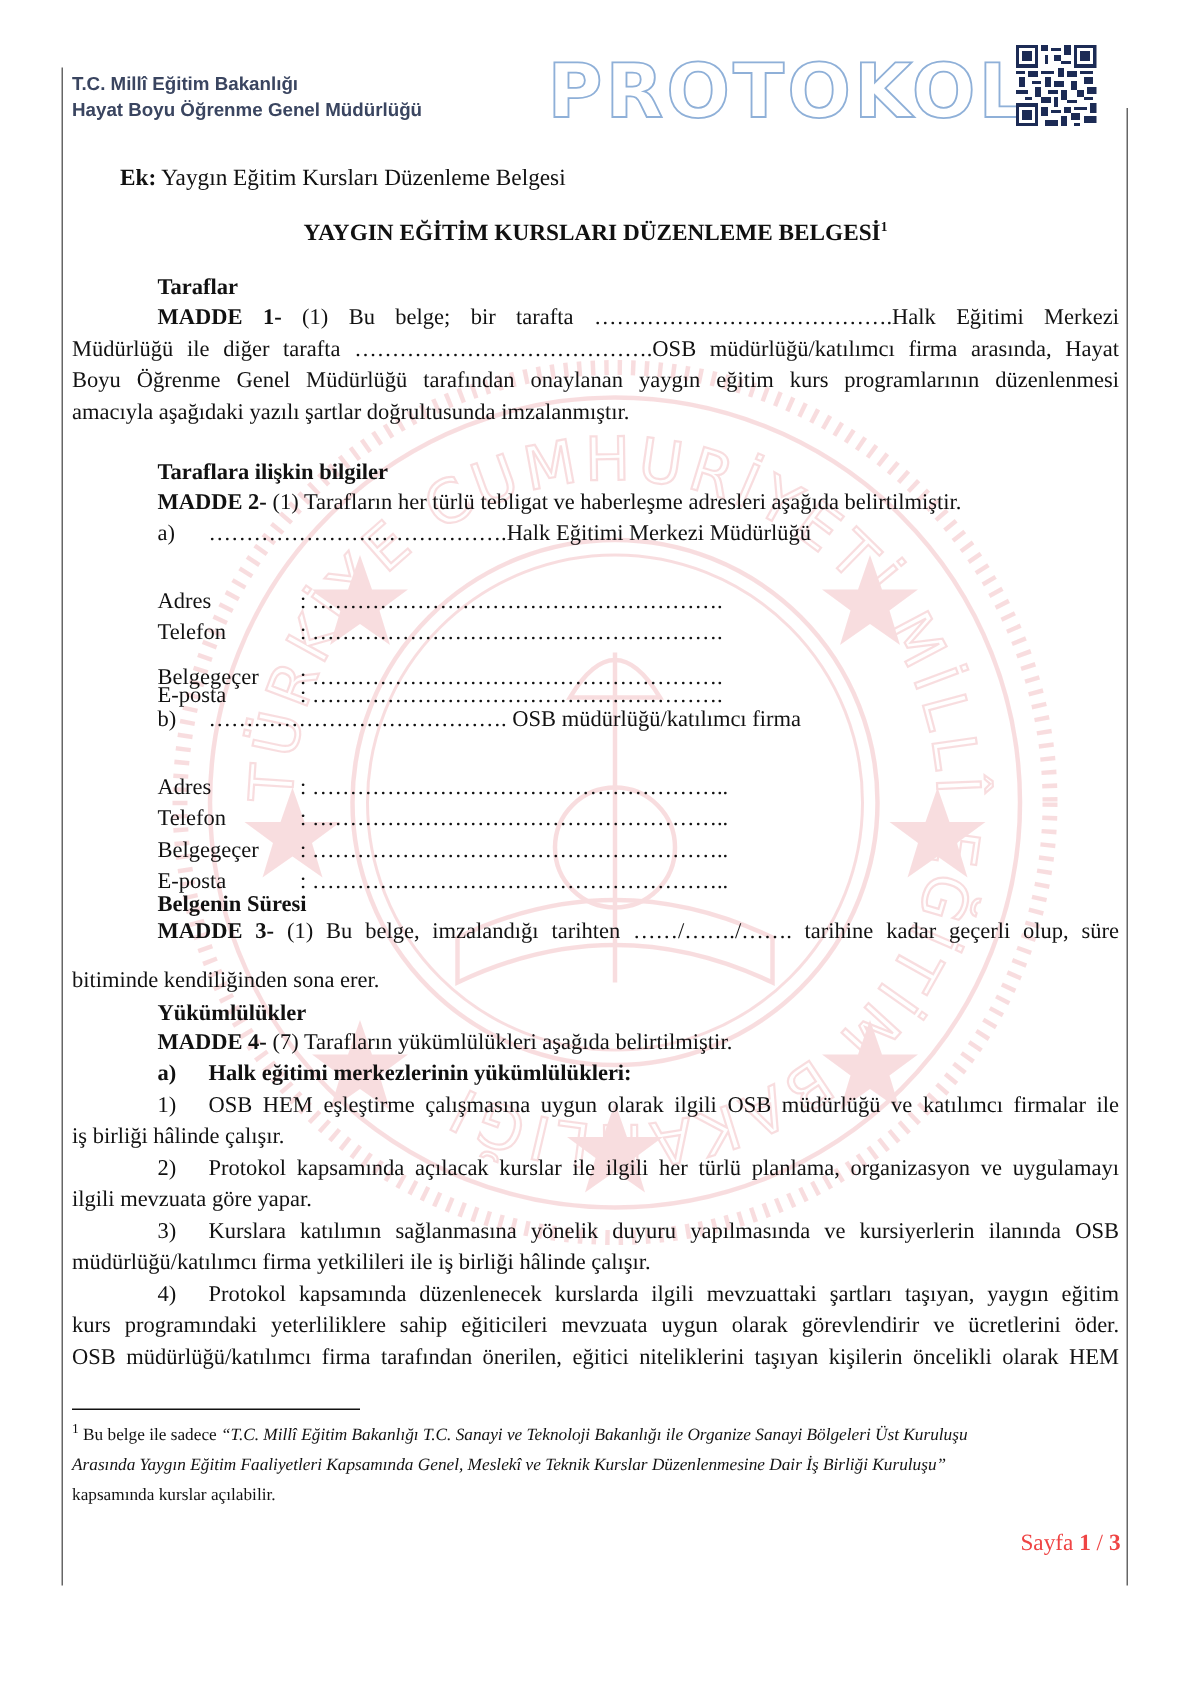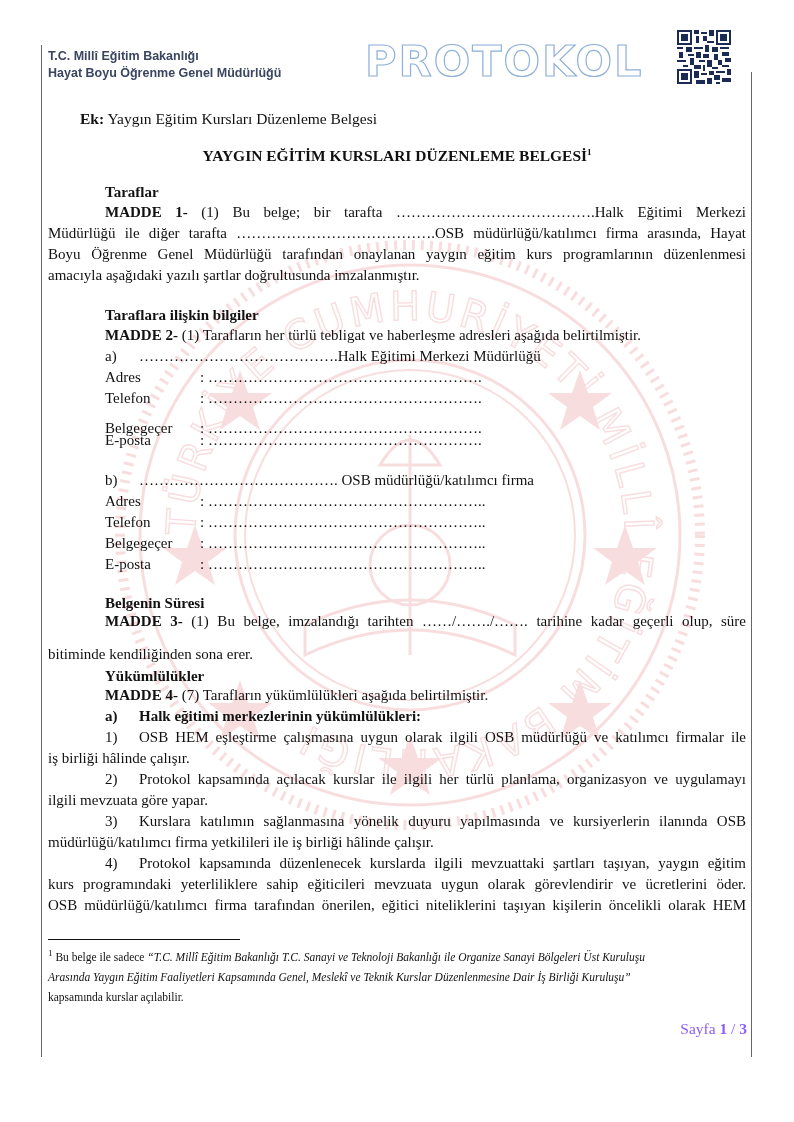--- a/index.html
+++ b/index.html
@@ -1,35 +1,35 @@
 <!DOCTYPE html>
 <html><head>
 <meta charset="utf-8">
 <style>
   html, body { margin: 0; padding: 0; background: #ffffff; }
   body { width: 794px; height: 1122px; position: relative; overflow: hidden; }
   .page { position: absolute; left: 0; top: 0; width: 794px; height: 1122px; background: #fff; }
   .vline-left { position: absolute; left: 41px; top: 45px; width: 1px; height: 1012px; background: #666; }
   .vline-right { position: absolute; left: 751px; top: 72px; width: 1px; height: 985px; background: #666; }
   .header-org { position: absolute; left: 48px; top: 48px; font-family: "Liberation Sans", sans-serif; font-weight: bold; font-size: 12.5px; color: #3a4560; line-height: 17px; }
-  .header-title { position: absolute; left: 365px; top: 36px; font-family: "DejaVu Sans", sans-serif; font-weight: bold; font-size: 43px; letter-spacing: 2px; color: #fff; -webkit-text-stroke: 1.2px #8fb0d8; line-height: 50px; }
+  .header-title { position: absolute; left: 365px; top: 36px; font-family: "DejaVu Sans", sans-serif; font-weight: bold; font-size: 50px; letter-spacing: 2px; color: #fff; -webkit-text-stroke: 1.2px #8fb0d8; line-height: 50px; }
   .qr { position: absolute; left: 677px; top: 30px; width: 54px; height: 54px; }
   .watermark { position: absolute; left: 110px; top: 235px; width: 600px; height: 600px; opacity: 0.16; pointer-events: none; }
   .doc { position: absolute; left: 48px; top: 0; width: 698px; font-family: "Liberation Serif", serif; font-size: 15px; color: #111; line-height: 21px; }
   .ln { position: absolute; left: 0; width: 698px; white-space: nowrap; }
   .just { text-align: justify; text-align-last: justify; white-space: normal; }
   .b { font-weight: bold; }
   .ind { padding-left: 57px; box-sizing: border-box; }
   .center { text-align: center; }
-  .field-label { display: inline-block; width: 95px; }
+  .field-label { display: inline-block; width: 95px; margin-top: 24px; }
   .num { display: inline-block; width: 34px; }
   .fn-rule { position: absolute; left: 48px; top: 939px; width: 192px; height: 1px; background: #111; }
   .footnote { position: absolute; left: 48px; top: 947px; width: 700px; font-family: "Liberation Serif", serif; font-size: 11.5px; line-height: 20px; color: #111; }
   .footnote i { font-style: italic; }
-  .page-no { position: absolute; right: 47px; top: 1020px; font-family: "Liberation Serif", serif; font-size: 15.5px; color: #8b5cf6; margin-left: 28px; }
+  .page-no { position: absolute; right: 47px; top: 1020px; font-family: "Liberation Serif", serif; font-size: 15.5px; color: #ef4444; margin-left: 28px; }
   sup { font-size: 9px; vertical-align: super; line-height: 0; }
 </style>
 </head>
 <body>
 
 <div class="page">
 
   <svg class="watermark" viewBox="0 0 600 600">
     <g fill="none" stroke="#d9333f">
       <circle cx="300" cy="300" r="290" stroke-width="10" stroke-dasharray="3 6"></circle>

